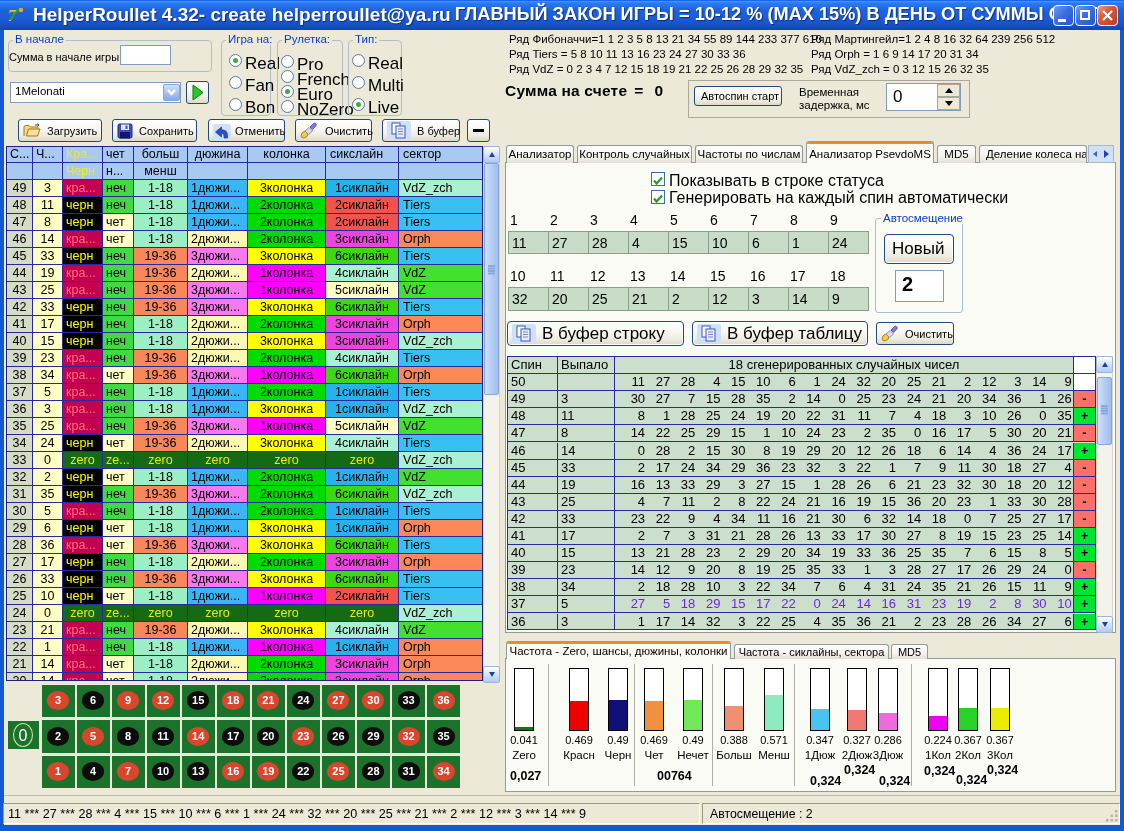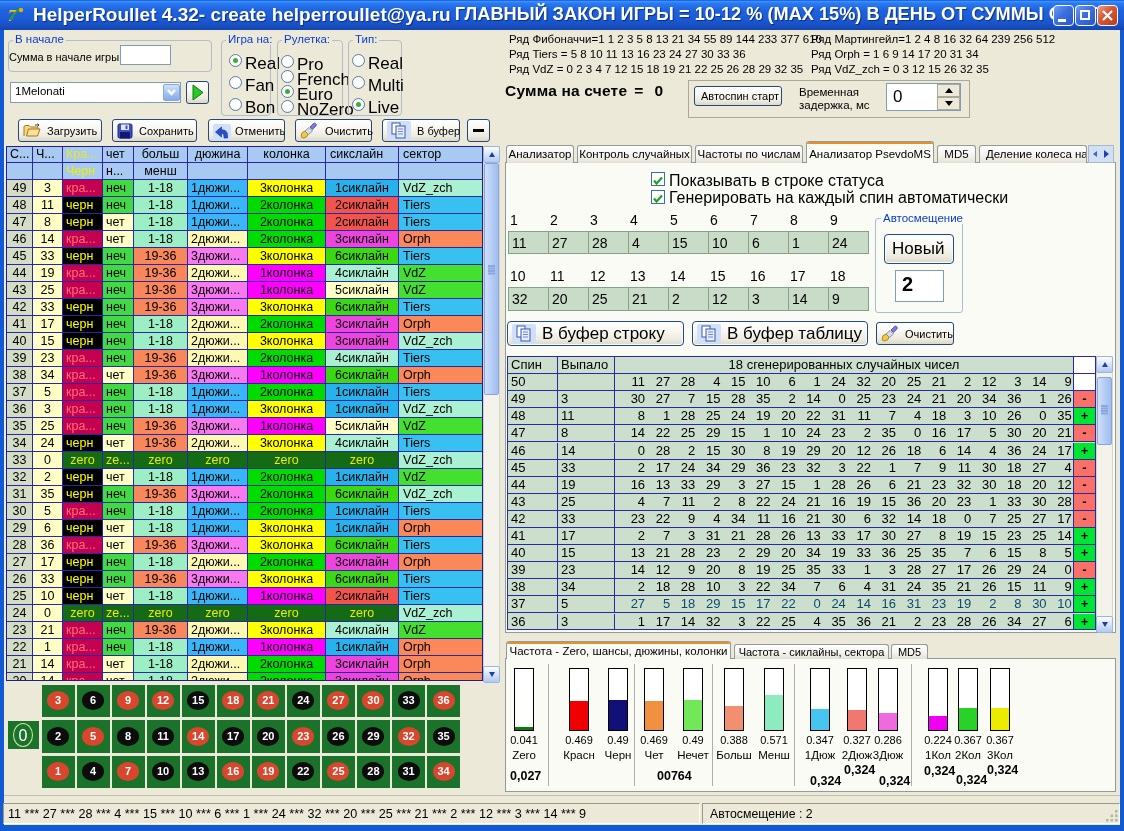--- a/index.html
+++ b/index.html
@@ -736,21 +736,21 @@
       </div>
 <div class="rcell" style="left:566px;top:205.2px;width:22px;height:17.1px;background:#f87068;color:#000;line-height:16px;text-align:center;"><b>-</b></div>
 <div class="rcell" style="left:0px;top:222.3px;width:50px;height:17.1px;background:#ccdecc;color:#000;line-height:16px;padding-left:3px;">38</div>
 <div class="rcell" style="left:50px;top:222.3px;width:57px;height:17.1px;background:#ccdecc;color:#000;line-height:16px;padding-left:3px;">34</div>
 <div class="rcell" style="left:107px;top:222.3px;width:459px;height:17.1px;background:#ccdecc;color:#000;line-height:16px;display:flex;align-items:center;">
         <div style="padding-left:5px;"><span style="display:inline-block;width:25.1px;text-align:right;">2</span><span style="display:inline-block;width:25.1px;text-align:right;">18</span><span style="display:inline-block;width:25.1px;text-align:right;">28</span><span style="display:inline-block;width:25.1px;text-align:right;">10</span><span style="display:inline-block;width:25.1px;text-align:right;">3</span><span style="display:inline-block;width:25.1px;text-align:right;">22</span><span style="display:inline-block;width:25.1px;text-align:right;">34</span><span style="display:inline-block;width:25.1px;text-align:right;">7</span><span style="display:inline-block;width:25.1px;text-align:right;">6</span><span style="display:inline-block;width:25.1px;text-align:right;">4</span><span style="display:inline-block;width:25.1px;text-align:right;">31</span><span style="display:inline-block;width:25.1px;text-align:right;">24</span><span style="display:inline-block;width:25.1px;text-align:right;">35</span><span style="display:inline-block;width:25.1px;text-align:right;">21</span><span style="display:inline-block;width:25.1px;text-align:right;">26</span><span style="display:inline-block;width:25.1px;text-align:right;">15</span><span style="display:inline-block;width:25.1px;text-align:right;">11</span><span style="display:inline-block;width:25.1px;text-align:right;">9</span></div>
       </div>
 <div class="rcell" style="left:566px;top:222.3px;width:22px;height:17.1px;background:#00e432;color:#000;line-height:16px;text-align:center;"><b>+</b></div>
 <div class="rcell" style="left:0px;top:239.4px;width:50px;height:17.1px;background:#ccdecc;color:#000;line-height:16px;padding-left:3px;">37</div>
 <div class="rcell" style="left:50px;top:239.4px;width:57px;height:17.1px;background:#ccdecc;color:#000;line-height:16px;padding-left:3px;">5</div>
-<div class="rcell" style="left:107px;top:239.4px;width:459px;height:17.1px;background:#ccdecc;color:#0c4a6e;line-height:16px;display:flex;align-items:center;">
+<div class="rcell" style="left:107px;top:239.4px;width:459px;height:17.1px;background:#ccdecc;color:#6d28d9;line-height:16px;display:flex;align-items:center;">
         <div style="padding-left:5px;"><span style="display:inline-block;width:25.1px;text-align:right;">27</span><span style="display:inline-block;width:25.1px;text-align:right;">5</span><span style="display:inline-block;width:25.1px;text-align:right;">18</span><span style="display:inline-block;width:25.1px;text-align:right;">29</span><span style="display:inline-block;width:25.1px;text-align:right;">15</span><span style="display:inline-block;width:25.1px;text-align:right;">17</span><span style="display:inline-block;width:25.1px;text-align:right;">22</span><span style="display:inline-block;width:25.1px;text-align:right;">0</span><span style="display:inline-block;width:25.1px;text-align:right;">24</span><span style="display:inline-block;width:25.1px;text-align:right;">14</span><span style="display:inline-block;width:25.1px;text-align:right;">16</span><span style="display:inline-block;width:25.1px;text-align:right;">31</span><span style="display:inline-block;width:25.1px;text-align:right;">23</span><span style="display:inline-block;width:25.1px;text-align:right;">19</span><span style="display:inline-block;width:25.1px;text-align:right;">2</span><span style="display:inline-block;width:25.1px;text-align:right;">8</span><span style="display:inline-block;width:25.1px;text-align:right;">30</span><span style="display:inline-block;width:25.1px;text-align:right;">10</span></div>
       </div>
 <div class="rcell" style="left:566px;top:239.4px;width:22px;height:17.1px;background:#00e432;color:#000;line-height:16px;text-align:center;"><b>+</b></div>
 <div class="rcell" style="left:0px;top:256.5px;width:50px;height:17.1px;background:#ccdecc;color:#000;line-height:16px;padding-left:3px;">36</div>
 <div class="rcell" style="left:50px;top:256.5px;width:57px;height:17.1px;background:#ccdecc;color:#000;line-height:16px;padding-left:3px;">3</div>
 <div class="rcell" style="left:107px;top:256.5px;width:459px;height:17.1px;background:#ccdecc;color:#000;line-height:16px;display:flex;align-items:center;">
         <div style="padding-left:5px;"><span style="display:inline-block;width:25.1px;text-align:right;">1</span><span style="display:inline-block;width:25.1px;text-align:right;">17</span><span style="display:inline-block;width:25.1px;text-align:right;">14</span><span style="display:inline-block;width:25.1px;text-align:right;">32</span><span style="display:inline-block;width:25.1px;text-align:right;">3</span><span style="display:inline-block;width:25.1px;text-align:right;">22</span><span style="display:inline-block;width:25.1px;text-align:right;">25</span><span style="display:inline-block;width:25.1px;text-align:right;">4</span><span style="display:inline-block;width:25.1px;text-align:right;">35</span><span style="display:inline-block;width:25.1px;text-align:right;">36</span><span style="display:inline-block;width:25.1px;text-align:right;">21</span><span style="display:inline-block;width:25.1px;text-align:right;">2</span><span style="display:inline-block;width:25.1px;text-align:right;">23</span><span style="display:inline-block;width:25.1px;text-align:right;">28</span><span style="display:inline-block;width:25.1px;text-align:right;">26</span><span style="display:inline-block;width:25.1px;text-align:right;">34</span><span style="display:inline-block;width:25.1px;text-align:right;">27</span><span style="display:inline-block;width:25.1px;text-align:right;">6</span></div>
       </div>
 <div class="rcell" style="left:566px;top:256.5px;width:22px;height:17.1px;background:#00e432;color:#000;line-height:16px;text-align:center;"><b>+</b></div>
 </div>

